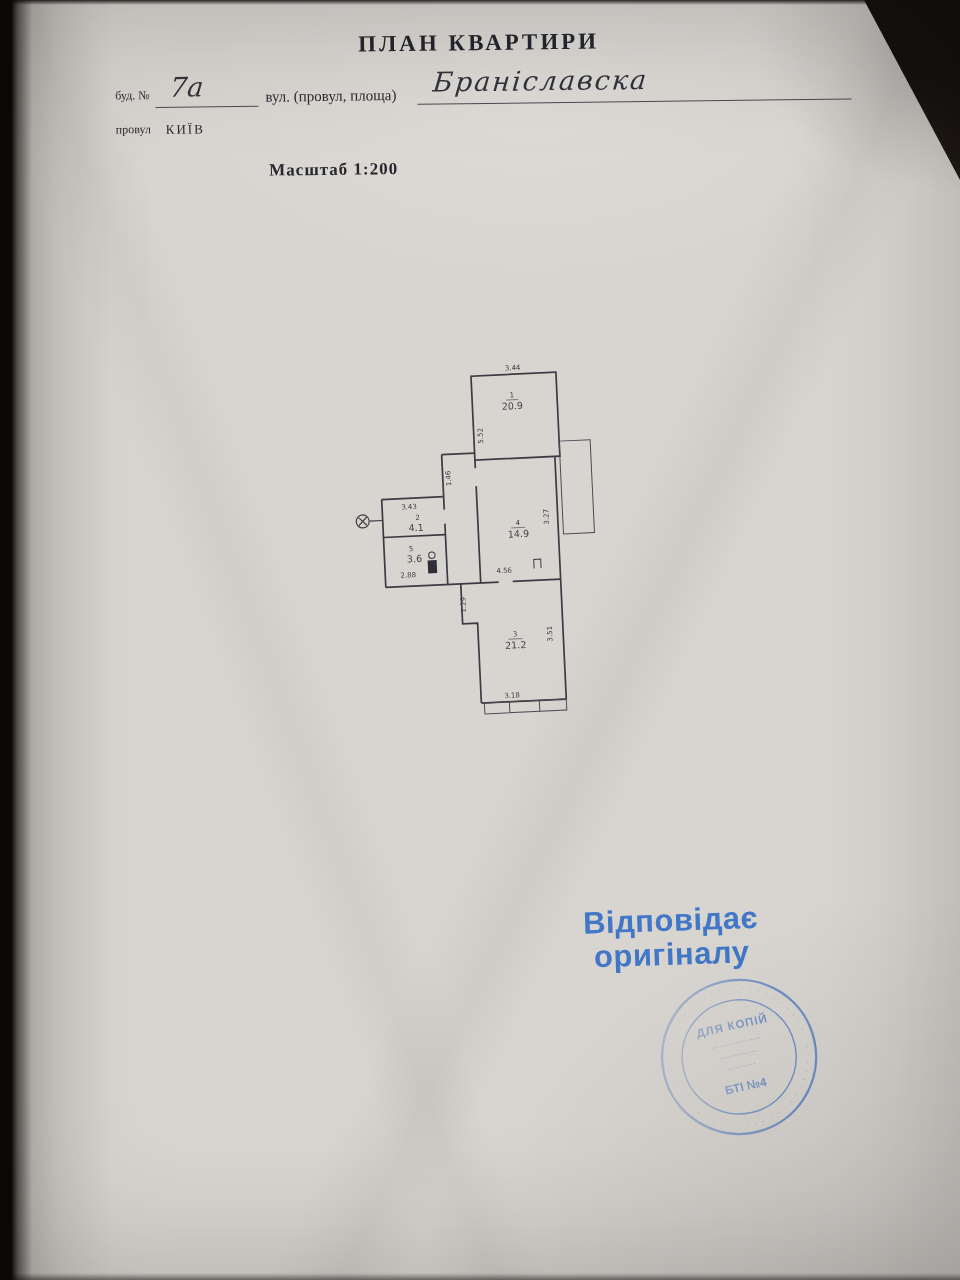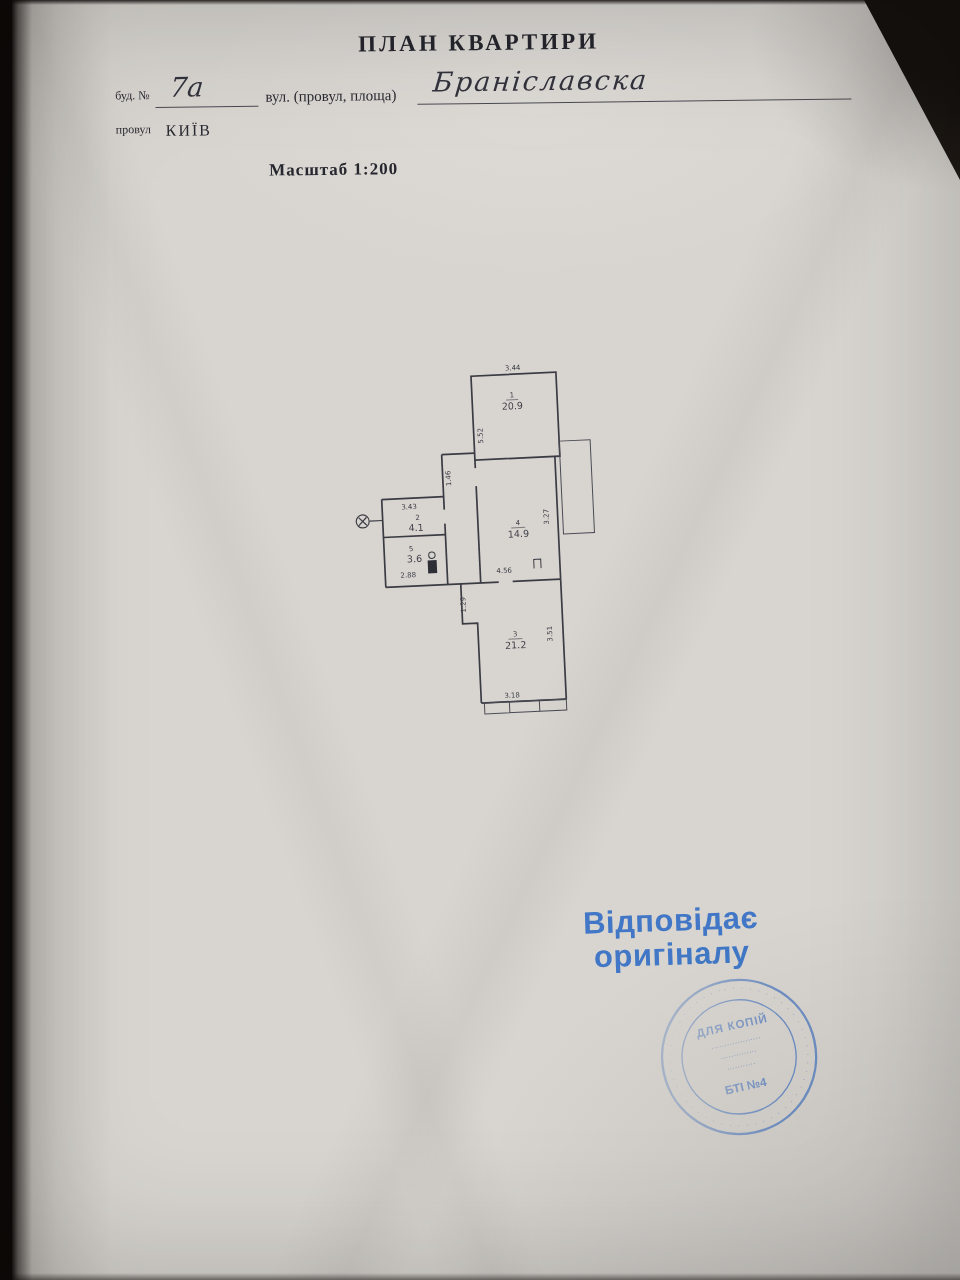--- a/index.html
+++ b/index.html
@@ -25,21 +25,21 @@
     position:absolute;top:30px;left:0;width:100%;text-align:center;
     font-size:23px;font-weight:bold;letter-spacing:3px;color:#26262e;
   }
   .lbl{position:absolute;font-size:12px;color:#2a2a32;}
   .hw{
     position:absolute;font-family:"DejaVu Serif", serif;font-style:italic;
     color:#33333d;transform:skewX(-6deg);
   }
   .uline{position:absolute;border-bottom:1.5px solid #4a4a52;height:0;}
   .scale{position:absolute;left:263px;top:158px;font-size:17px;font-weight:bold;color:#26262e;letter-spacing:1px;}
-  .city-val{letter-spacing:2px;font-size:16px;text-align:center;}
+  .city-val{letter-spacing:2px;font-size:13px;text-align:center;}
 
   .plan{position:absolute;left:336px;top:356px;width:260px;height:372px;transform:rotate(-2deg);}
   .plan text{font-family:"DejaVu Sans", sans-serif;fill:#3f3f48;}
   .plan .dim{font-size:7px;}
   .plan .roomnum{font-size:7px;}
   .plan .area{font-size:9.5px;}
 
   .cert{
     position:absolute;left:568px;top:906px;width:175px;text-align:center;
     font-family:"Liberation Sans", sans-serif;font-weight:bold;

